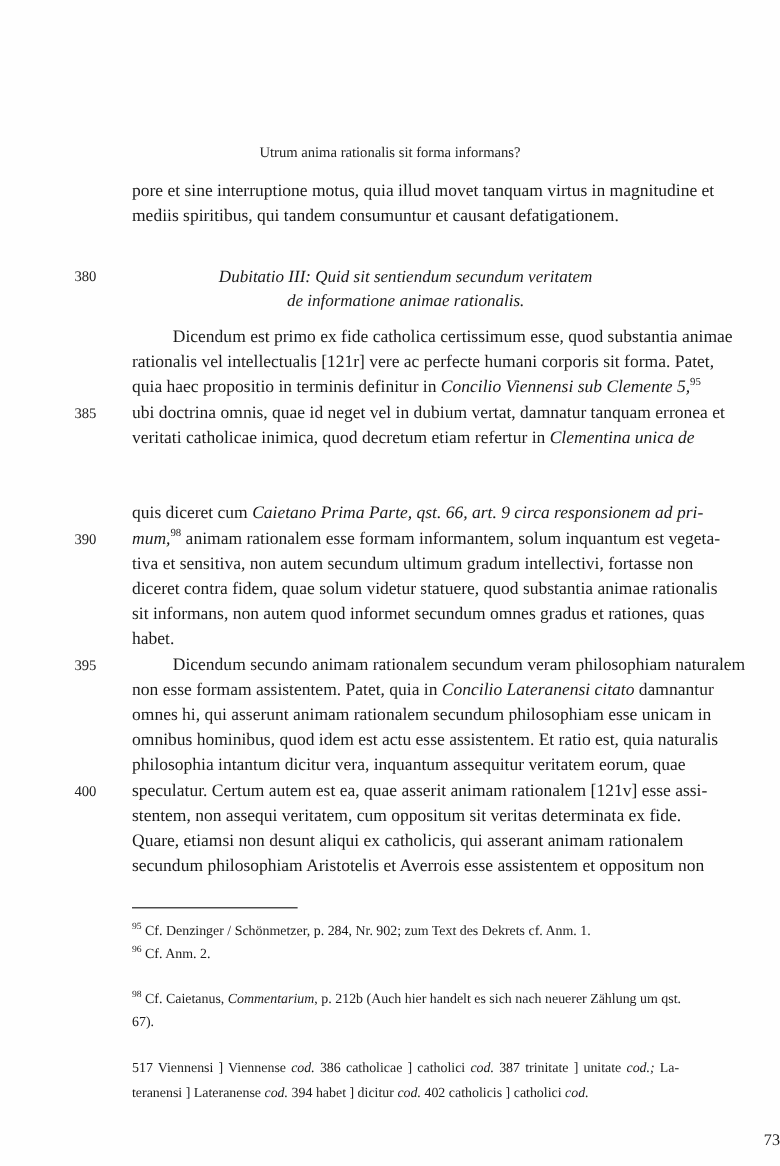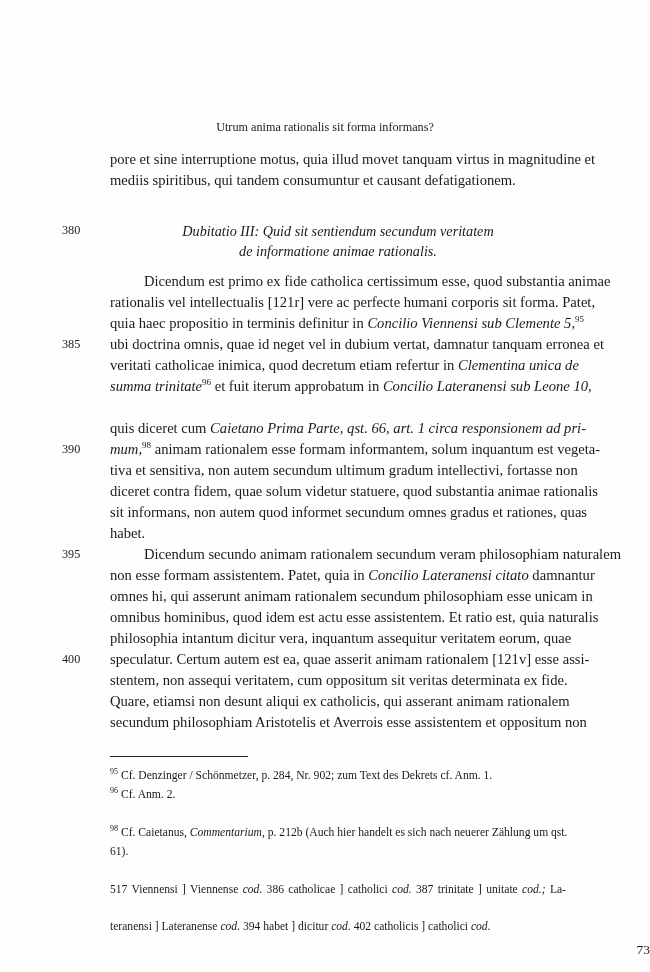--- a/index.html
+++ b/index.html
@@ -91,21 +91,21 @@
     .app {
       position: absolute;
       left: 110px;
       width: 456px;
       font-size: 11.6px;
       line-height: 21px;
       white-space: nowrap;
       text-align: justify;
       text-align-last: justify;
     }
-    .app.last { text-align-last: left; margin-top: 16px; }
+    .app.last { text-align-last: left; }
     .folio {
       position: absolute;
       top: 840px;
       left: 0; width: 650px;
       text-align: right;
       font-size: 13.5px;
     }
   </style>
 </head>
 <body>
@@ -122,22 +122,21 @@
     <div>Dubitatio III: Quid sit sentiendum secundum veritatem</div>
     <div>de informatione animae rationalis.</div>
   </div>
 
   <div class="line indent" style="top:271px">Dicendum est primo ex fide catholica certissimum esse, quod substantia animae</div>
   <div class="line" style="top:292px">rationalis vel intellectualis [121r] vere ac perfecte humani corporis sit forma. Patet,</div>
   <div class="line" style="top:313px"><span>quia haec propositio in terminis definitur in </span><span class="it">Concilio Viennensi sub Clemente 5,</span><sup>95</sup></div>
   <div class="lnum" style="top:334px">385</div>
   <div class="line" style="top:334px">ubi doctrina omnis, quae id neget vel in dubium vertat, damnatur tanquam erronea et</div>
   <div class="line" style="top:355px"><span>veritati catholicae inimica, quod decretum etiam refertur in </span><span class="it">Clementina unica de</span></div>
-  <div class="line" style="top:376px"><span class="it">summa trinitate</span><sup>96</sup><span> et fuit iterum approbatum in </span><span class="it">Concilio Lateranensi sub Leone 10,</span></div>
-  <div class="line" style="top:418px"><span>quis diceret cum </span><span class="it">Caietano Prima Parte, qst. 66, art. 1 circa responsionem ad pri-</span></div>
+  <div class="line" style="top:418px"><span>quis diceret cum </span><span class="it">Caietano Prima Parte, qst. 66, art. 9 circa responsionem ad pri-</span></div>
   <div class="lnum" style="top:439px">390</div>
   <div class="line" style="top:439px"><span class="it">mum,</span><sup>98</sup><span> animam rationalem esse formam informantem, solum inquantum est vegeta-</span></div>
   <div class="line" style="top:460px">tiva et sensitiva, non autem secundum ultimum gradum intellectivi, fortasse non</div>
   <div class="line" style="top:481px">diceret contra fidem, quae solum videtur statuere, quod substantia animae rationalis</div>
   <div class="line" style="top:502px">sit informans, non autem quod informet secundum omnes gradus et rationes, quas</div>
   <div class="line last" style="top:523px">habet.</div>
 
   <div class="lnum" style="top:544px">395</div>
   <div class="line indent" style="top:544px">Dicendum secundo animam rationalem secundum veram philosophiam naturalem</div>
   <div class="line" style="top:565px"><span>non esse formam assistentem. Patet, quia in </span><span class="it">Concilio Lateranensi citato</span><span> damnantur</span></div>
@@ -148,21 +147,21 @@
   <div class="line" style="top:649px">speculatur. Certum autem est ea, quae asserit animam rationalem [121v] esse assi-</div>
   <div class="line" style="top:670px">stentem, non assequi veritatem, cum oppositum sit veritas determinata ex fide.</div>
   <div class="line" style="top:691px">Quare, etiamsi non desunt aliqui ex catholicis, qui asserant animam rationalem</div>
   <div class="line" style="top:712px">secundum philosophiam Aristotelis et Averrois esse assistentem et oppositum non</div>
 
   <div class="fn-rule" style="top:756px"></div>
 
   <div class="fn" style="top:766px"><sup>95</sup><span> Cf. Denzinger / Schönmetzer, p. 284, Nr. 902; zum Text des Dekrets cf. Anm. 1.</span></div>
   <div class="fn" style="top:785px"><sup>96</sup><span> Cf. Anm. 2.</span></div>
   <div class="fn" style="top:823px"><sup>98</sup><span> Cf. Caietanus, </span><span class="it">Commentarium</span><span>, p. 212b (Auch hier handelt es sich nach neuerer Zählung um qst.</span></div>
-  <div class="fn" style="top:842px">61).</div>
+  <div class="fn" style="top:842px">67).</div>
 
   <div class="app" style="top:879px">
     <span>517 Viennensi ] Viennense </span><span class="it">cod.</span><span>  386 catholicae ] catholici </span><span class="it">cod.</span><span>  387 trinitate ] unitate </span><span class="it">cod.;</span><span>  La-</span>
   </div>
   <div class="app last" style="top:900px">
     <span>teranensi ] Lateranense </span><span class="it">cod.</span><span>  394 habet ] dicitur </span><span class="it">cod.</span><span>  402 catholicis ] catholici </span><span class="it">cod.</span>
   </div>
 
   <div class="folio" style="top:942px">73</div>
 </div>

